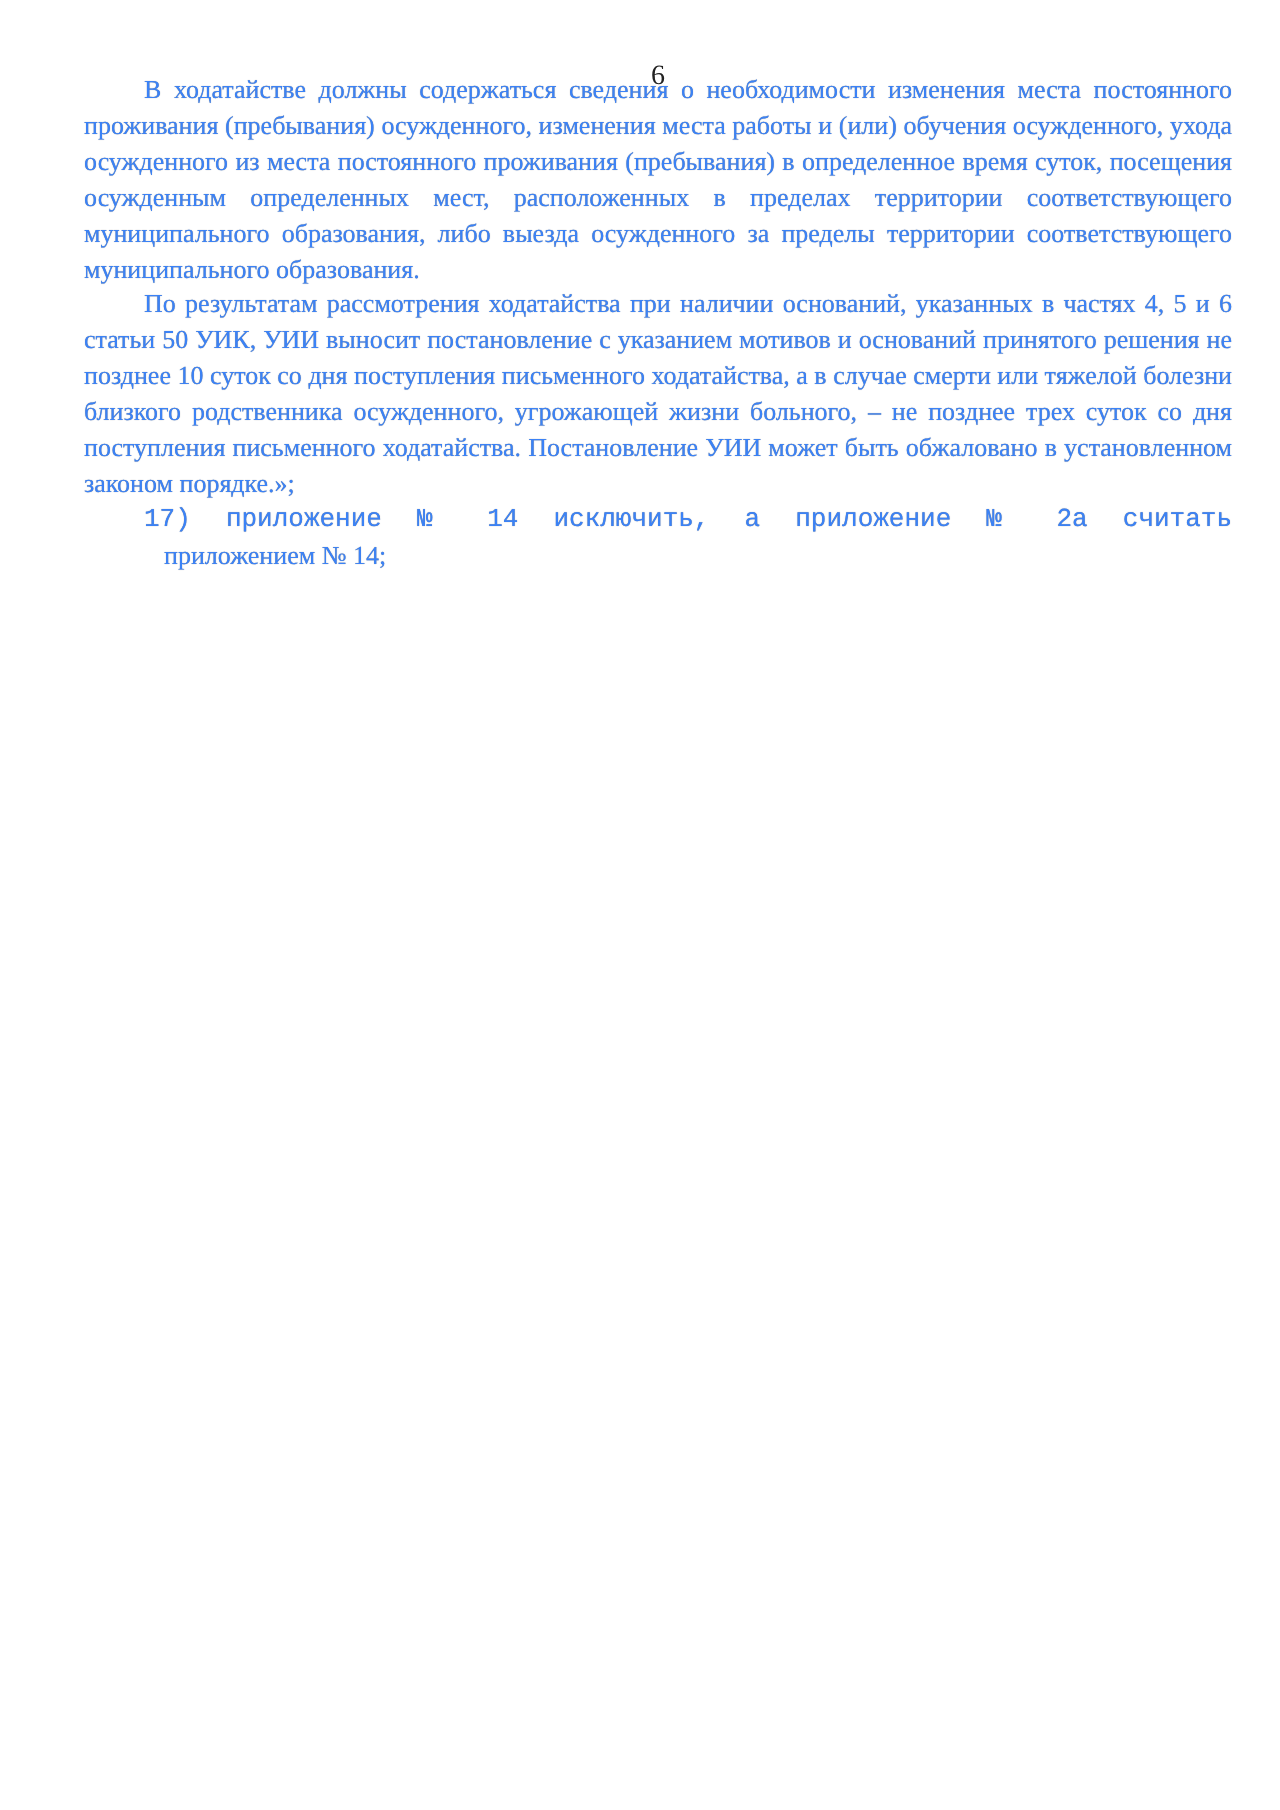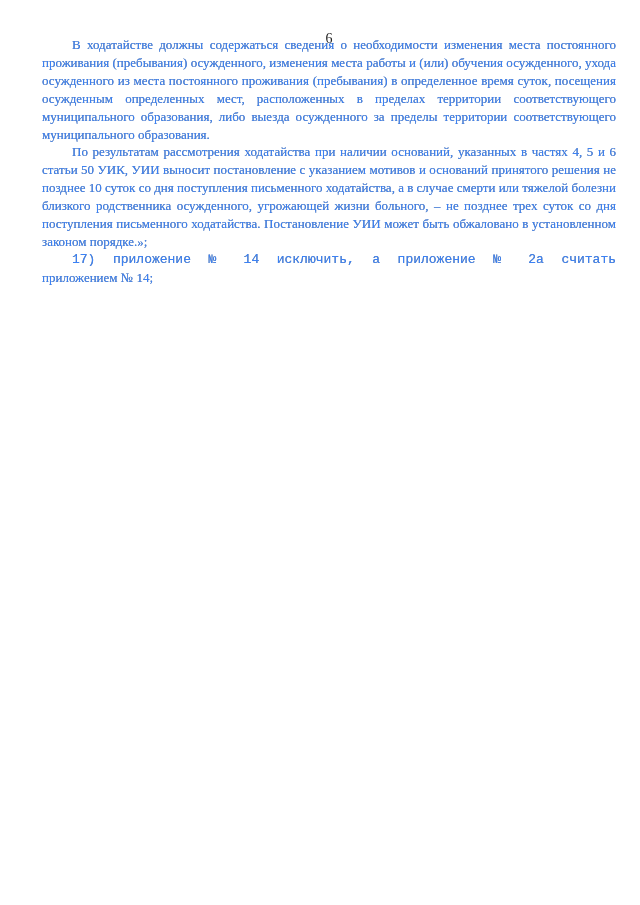--- a/index.html
+++ b/index.html
@@ -54,20 +54,21 @@
     display: block;
     text-indent: 30px;
     text-align: justify;
     text-align-last: justify;
     font-family: Liberation Mono, monospace;
   }
   .forced-line-rest {
     display: block;
     text-indent: 0;
     text-align: left;
+    margin-left: 40px;
   }
 </style>
 </head>
 <body>
 
 <div class="page">
 
   <div class="page-number">6</div>
 
   <div class="doc-body">

